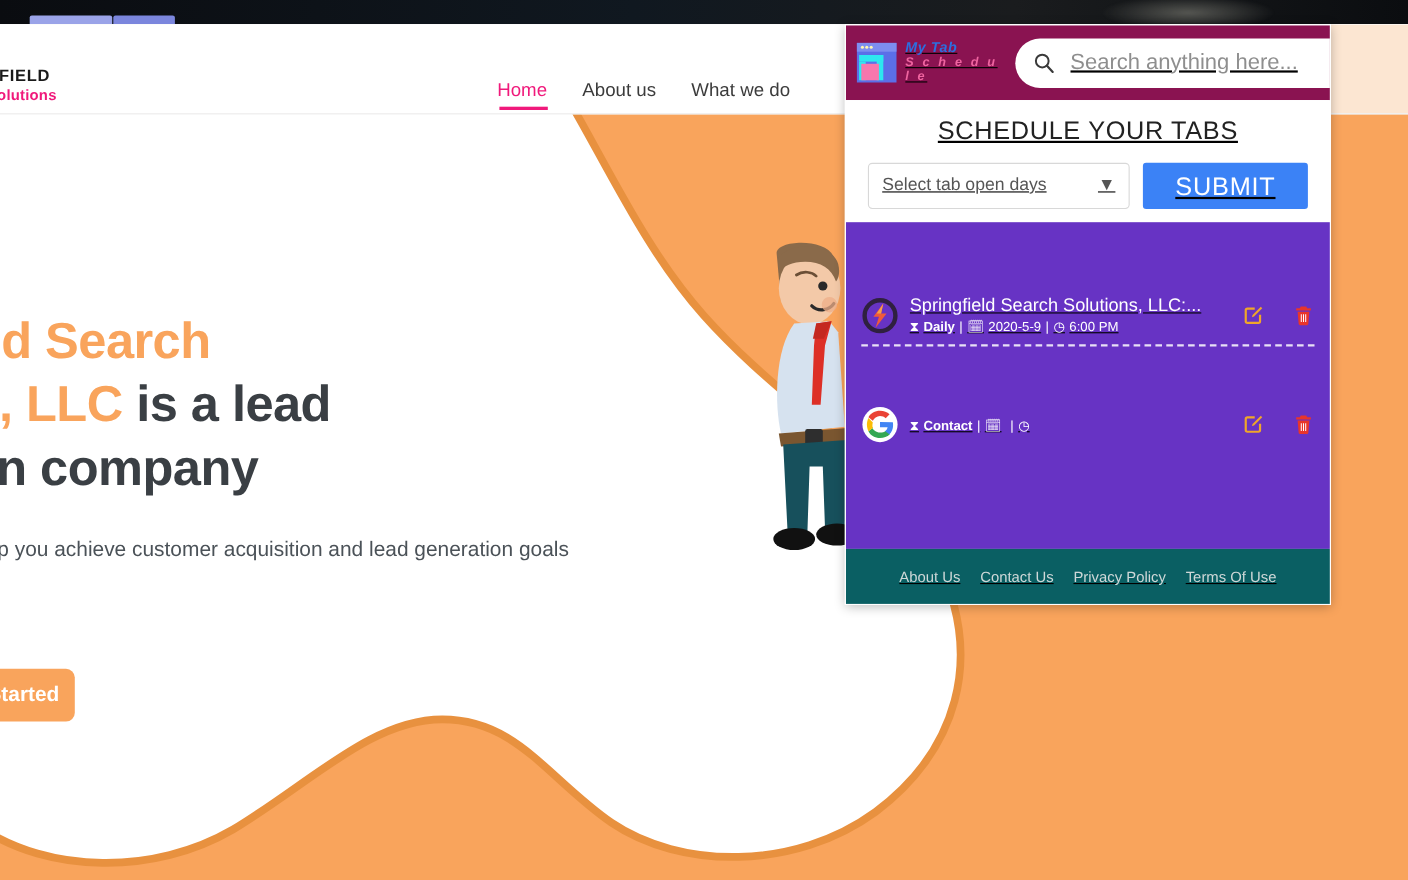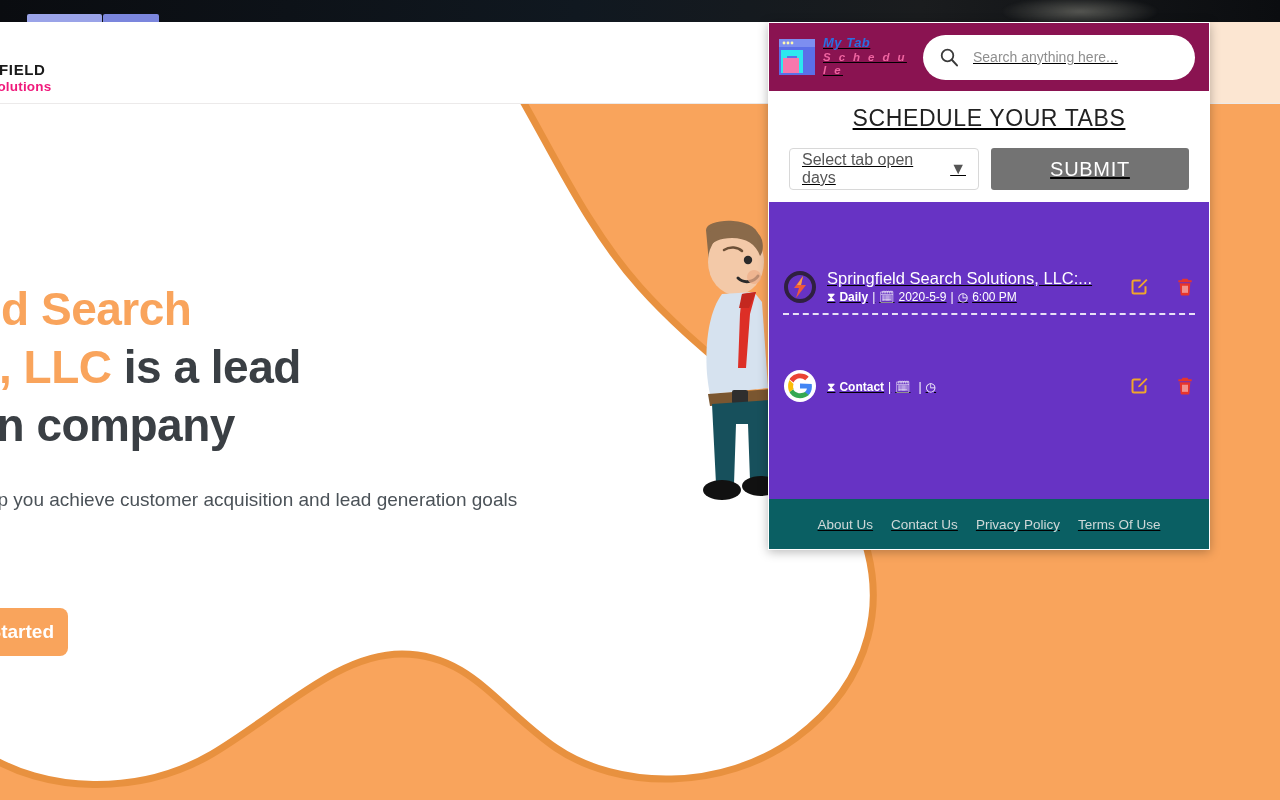--- a/index.html
+++ b/index.html
@@ -95,21 +95,21 @@
   .logo-txt { margin-left:6px; line-height:1.15; }
   .logo-txt .t1 { font-size:13px; font-weight:bold; font-style:italic; color:#2b6fe0; letter-spacing:.5px; }
   .logo-txt .t2 { font-size:11.5px; font-weight:bold; font-style:italic; color:#ef64a0; letter-spacing:2.4px; }
   .searchbox {
     flex:1; height:45px; background:#fff; border-radius:24px;
     display:flex; align-items:center; padding:0 16px; margin-left:6px;
   }
   .searchbox svg { flex-shrink:0; }
   .searchbox input {
     border:none; outline:none; flex:1; margin-left:14px;
-    font-size:14px; color:#4a4a4a; font-family:"Liberation Sans",sans-serif;
+    font-size:20px; color:#4a4a4a; font-family:"Liberation Sans",sans-serif;
     background:transparent;
   }
   .searchbox input::placeholder { color:#8e8e8e; }
 
   .popup-body { background:#fff; padding:14px 20px 12px; flex-shrink:0; }
   .sched-title {
     text-align:center; font-size:23px; color:#222; letter-spacing:.6px;
     font-family:"Liberation Sans",sans-serif; margin-bottom:16px; font-weight:normal;
   }
   .date-row {
@@ -125,22 +125,22 @@
 
   .second-row { display:flex; gap:12px; margin-top:12px; }
   .sel {
     flex:1; height:42px; border:1px solid #d8d8d8; border-radius:4px;
     background:#fff; display:flex; align-items:center; justify-content:space-between;
     padding:0 12px; cursor:pointer;
   }
   .sel span { font-size:16px; color:#555; font-family:"Liberation Sans",sans-serif; }
   .caret { font-size:9px; color:#777; }
   .submit-btn {
-    width:198px; height:42px; background:#737373; border:none; border-radius:3px;
-    color:#fff; font-size:20px; letter-spacing:.7px;
+    width:150px; height:42px; background:#3b82f6; border:none; border-radius:3px;
+    color:#fff; font-size:23px; letter-spacing:.7px;
     font-family:"Liberation Sans",sans-serif; cursor:pointer;
   }
 
   .list-area { background:#6733c4; flex:1; padding:12px 14px 0; overflow:hidden; }
   .tab-item { display:flex; align-items:center; padding:6px 0 8px;margin-top:48px; }
   .tab-fav { width:34px; height:34px; flex-shrink:0; margin-right:10px; }
   .tab-info { flex:1; min-width:0; }
   .tab-title {
     font-size:16.5px; color:#fff; white-space:nowrap; overflow:hidden;
     text-overflow:ellipsis; font-family:"Liberation Sans",sans-serif; line-height:20px;
@@ -185,20 +185,25 @@
                C 900 518 866 604 796 656 C 722 710 618 708 556 666
                C 498 626 470 572 402 572 C 338 572 282 630 212 672
                C 140 714 44 712 -18 670 L -18 740 L 1300 740 L 1300 -20 Z" fill="#f9a45c" stroke="#e8913f" stroke-width="7"></path>
     </svg>
 
     <div class="navbar">
       <div class="navbar-peach-overlay"></div>
       <div class="brand">
         <div class="l1">SPRINGFIELD</div>
         <div class="l2">Search Solutions</div>
+      </div>
+      <div class="navlinks">
+        <div class="navlink active">Home</div>
+        <div class="navlink">About us</div>
+        <div class="navlink">What we do</div>
       </div>
     </div>
 
     <div class="hero">
       <h1>
         <span class="accent">Springfield Search</span><br>
         <span class="accent">Solutions, LLC</span><span> is a lead</span><br>
         <span>generation company</span>
       </h1>
       <p>We have the tools to help you achieve customer acquisition and lead generation goals profitably.</p>

